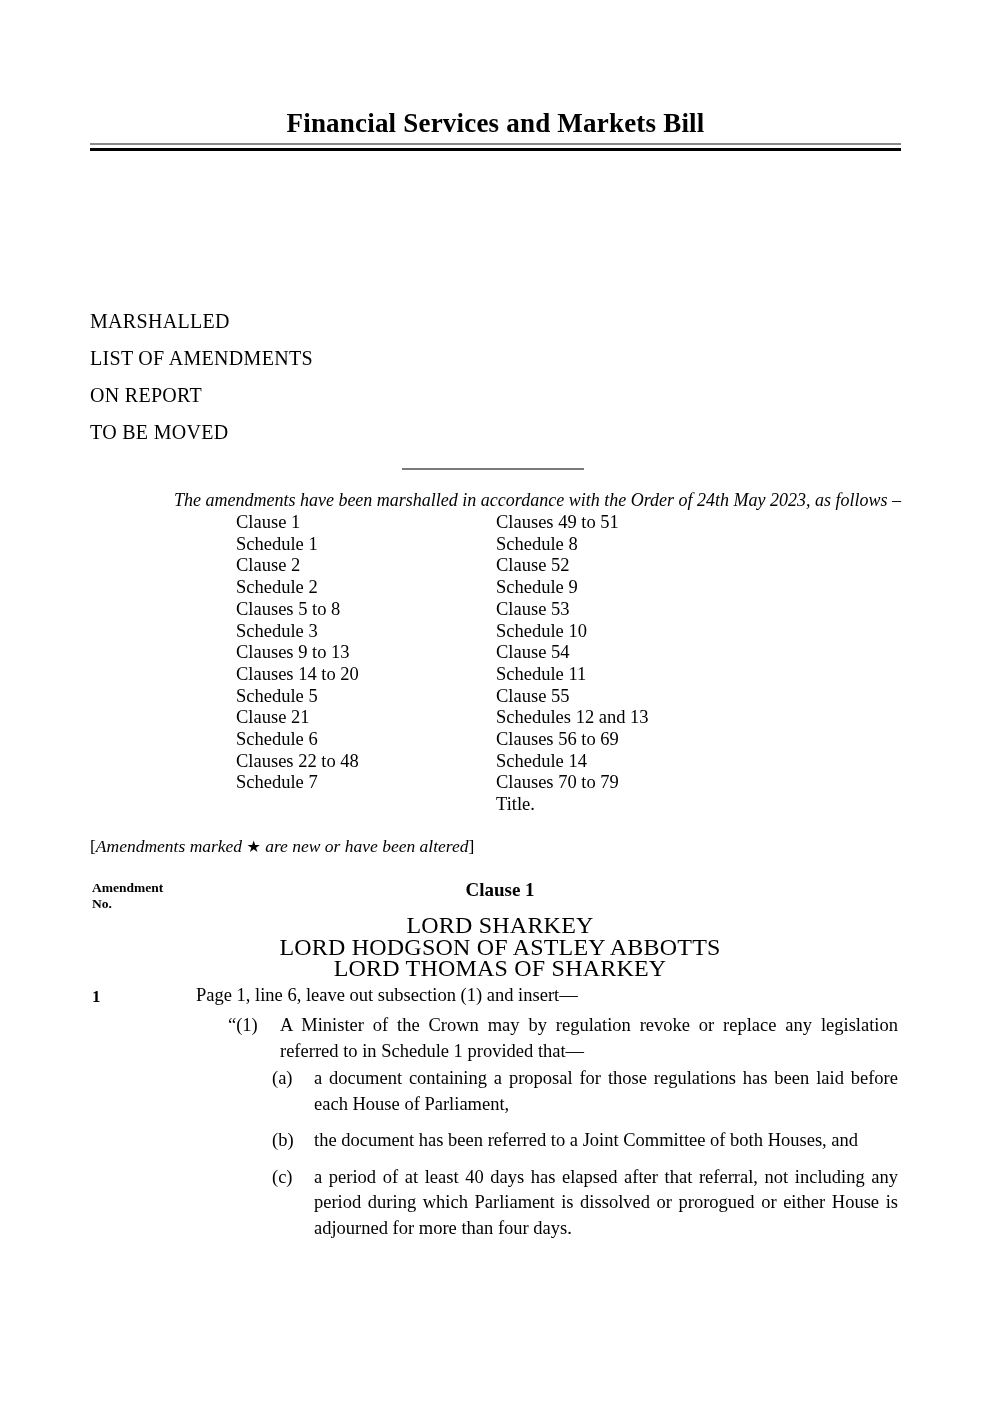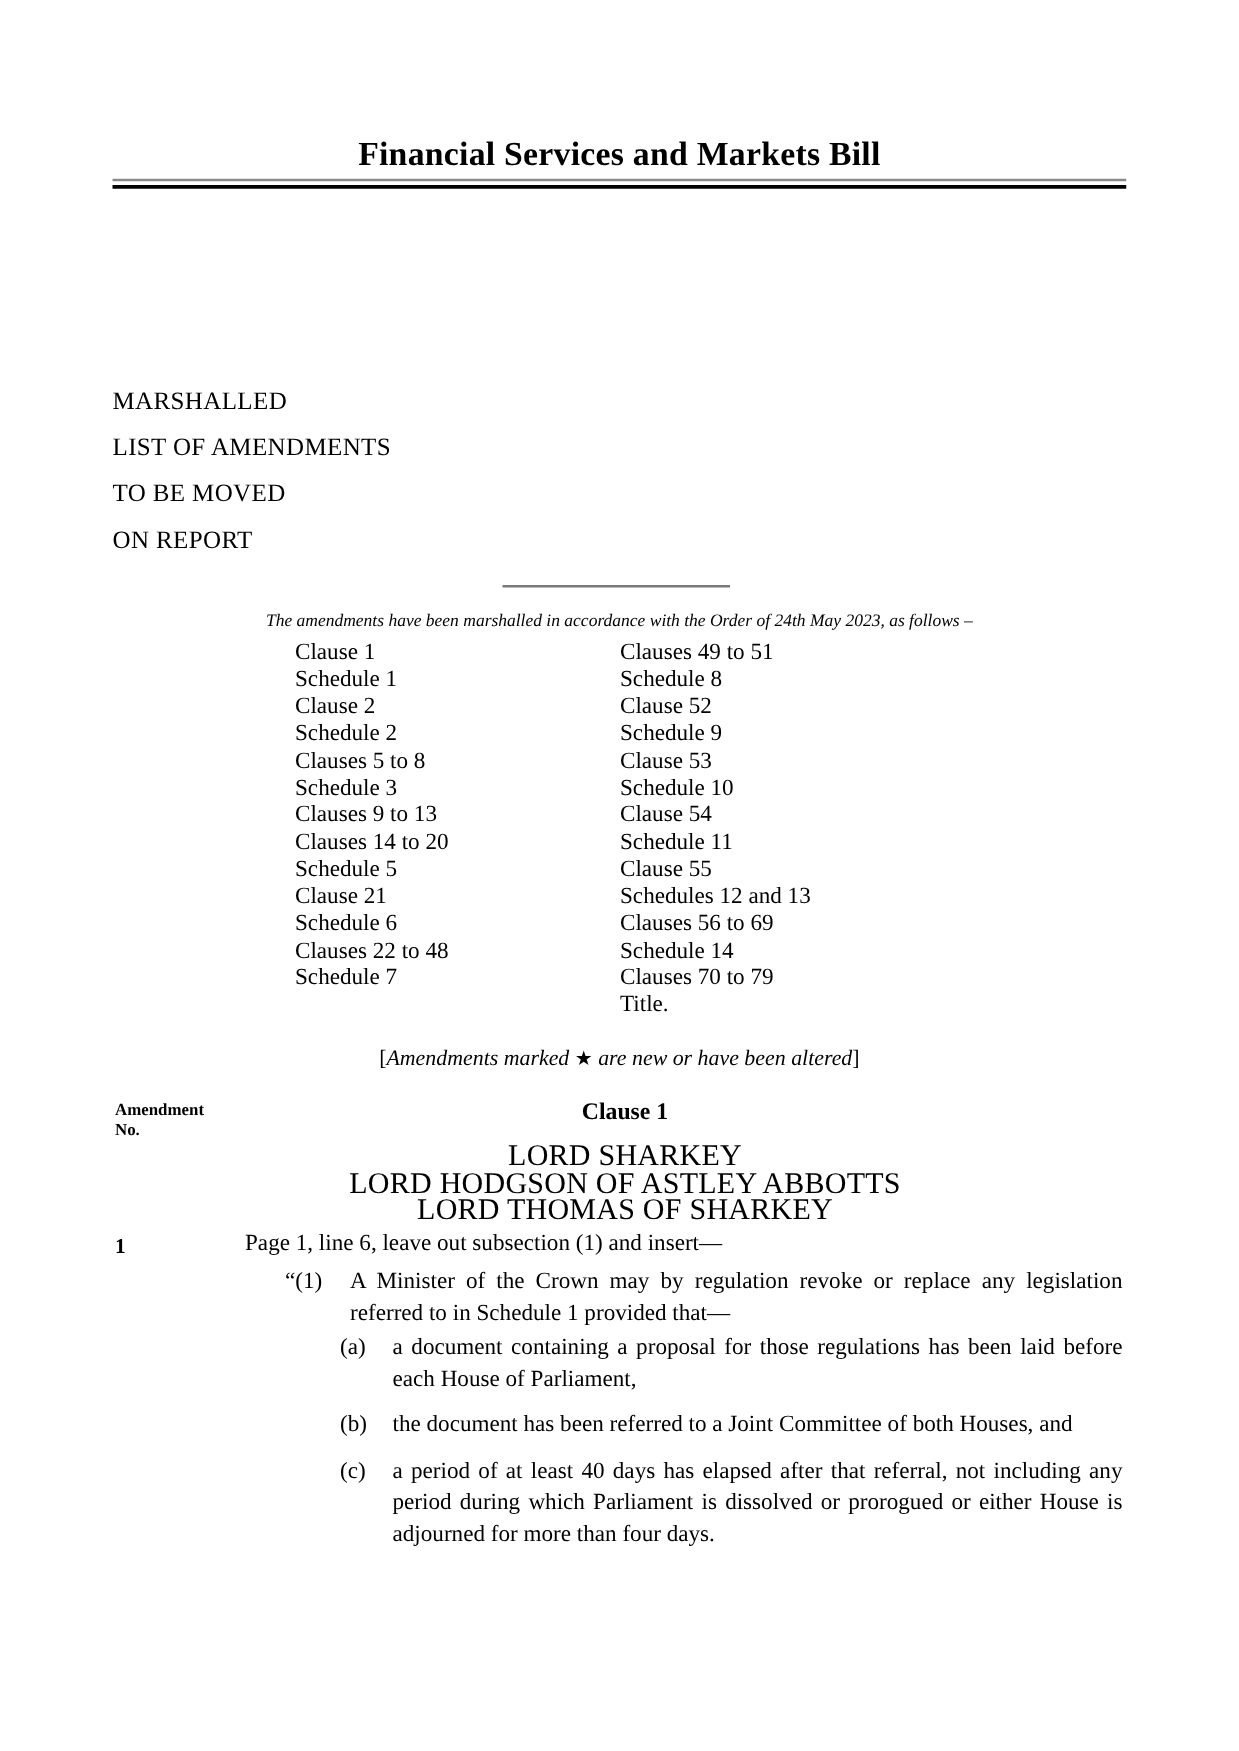--- a/index.html
+++ b/index.html
@@ -72,23 +72,23 @@
     height: 2px;
     background: #7a7a7a;
   }
 
   
   .marshal-note {
     position: absolute;
     left: 90px;
     top: 490px;
     width: 811px;
-    text-align: center;
+    text-align: right;
     font-style: italic;
-    font-size: 14px;
+    font-size: 18px;
   }
 
   
   .clause-cols {
     position: absolute;
     left: 236px;
     top: 512px;
     width: 560px;
     display: flex;
     font-size: 18.5px;
@@ -96,21 +96,21 @@
   }
   .clause-col { width: 260px; }
   .clause-col div { white-space: nowrap; }
 
   
   .star-note {
     position: absolute;
     left: 90px;
     top: 836px;
     width: 811px;
-    text-align: center;
+    text-align: left;
     font-size: 17.5px;
   }
   .star-note .ital { font-style: italic; }
   .star-glyph { font-style: normal; font-size: 16px; }
 
   
   .amend-no-label {
     position: absolute;
     left: 92px;
     top: 880px;
@@ -225,22 +225,22 @@
 
 <div class="page">
 
   <div class="doc-title">Financial Services and Markets Bill</div>
   <div class="rule-double rule-thin"></div>
   <div class="rule-double rule-thick"></div>
 
   <div class="head-block">
     <div>MARSHALLED</div>
     <div>LIST OF AMENDMENTS</div>
+    <div>ON REPORT</div>
     <div>TO BE MOVED</div>
-    <div>ON REPORT</div>
   </div>
 
   <div class="rule-short"></div>
 
   <div class="marshal-note">The amendments have been marshalled in accordance with the Order of 24th May 2023, as follows –</div>
 
   <div class="clause-cols">
     <div class="clause-col">
       <div>Clause 1</div>
       <div>Schedule 1</div>

